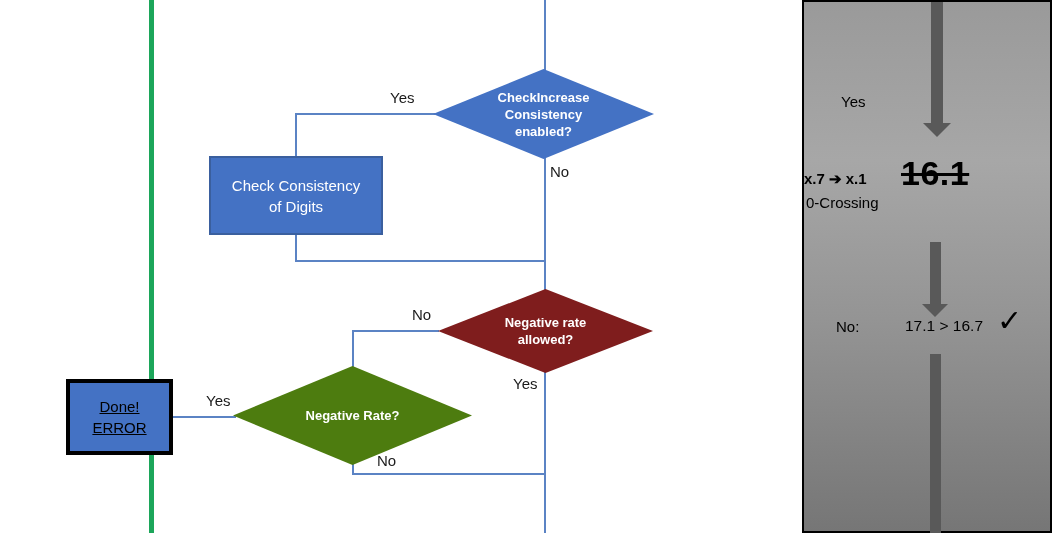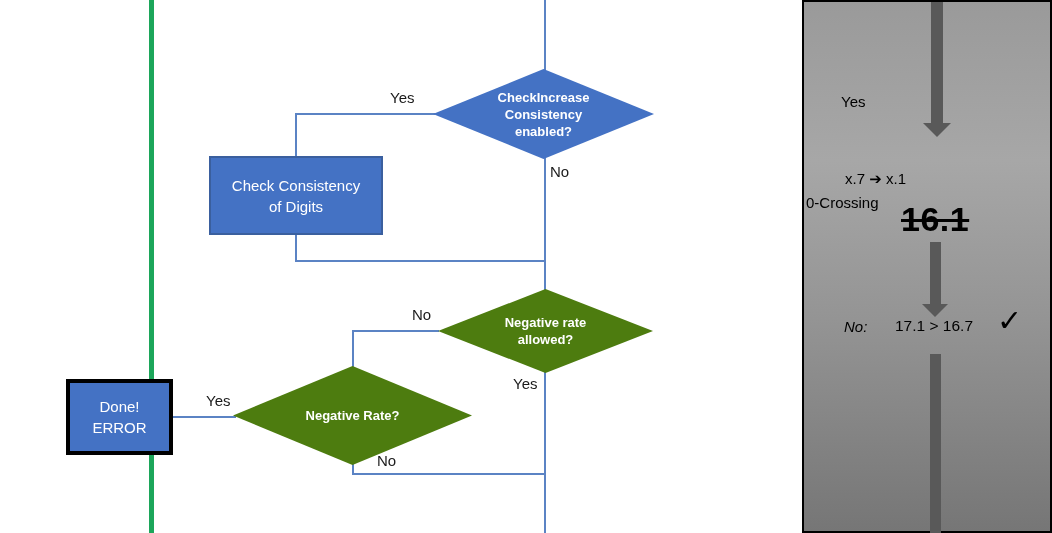--- a/index.html
+++ b/index.html
@@ -15,34 +15,34 @@
 
   
   .diamond { position:absolute; z-index:3; display:flex; flex-direction:column;
              align-items:center; justify-content:center;
              clip-path:polygon(50% 0, 100% 50%, 50% 100%, 0 50%);
              color:#fff; text-align:center; font-weight:600; font-size:13px; line-height:17px; }
   .procbox { position:absolute; z-index:3; display:flex; flex-direction:column;
              align-items:center; justify-content:center; color:#fff; text-align:center;
              font-size:15px; line-height:21px; }
   .donebox { position:absolute; z-index:4; display:flex; flex-direction:column;
-             align-items:center; justify-content:center; color:#ffffff; text-align:center;
-             font-size:15px; line-height:21px; }
+             align-items:center; justify-content:center; color:#000000; text-align:center;
+             font-size:15px; line-height:21px;text-decoration:underline; }
 
   
   .elabel { position:absolute; z-index:5; color:#1a1a1a; font-size:15px; }
 
   
   .panel { position:absolute; left:802px; top:0; width:250px; height:533px; z-index:10;
            border:2px solid #000; }
   .panel .shaft { position:absolute; }
   .panel .ahead { position:absolute; width:0; height:0; }
   .ptext { position:absolute; color:#000; font-size:15px; }
   .bignum { position:absolute; color:#000; font-size:34px; font-weight:bold;
-            line-height:37px; letter-spacing:0.5px;margin-top:46px; }
+            line-height:37px; letter-spacing:0.5px; }
   .strike { text-decoration:line-through; text-decoration-thickness:3px; }
   .check { position:absolute; font-size:30px; font-weight:bold; color:#000;
            font-family:"DejaVu Sans", sans-serif; }
   .cmp { font-size:15.5px; }
 </style>
 </head>
 <body>
 
 <div class="stage">
 
@@ -65,21 +65,21 @@
     <span>CheckIncrease</span>
     <span>Consistency</span>
     <span>enabled?</span>
   </div>
 
   <div class="procbox" style="left:209px; top:156px; width:174px; height:79px; background:#4472C4; border:2px solid #3A5F9E;">
     <span>Check Consistency</span>
     <span>of Digits</span>
   </div>
 
-  <div class="diamond" style="left:438px; top:289px; width:215px; height:84px; background:#4d7c0f;">
+  <div class="diamond" style="left:438px; top:289px; width:215px; height:84px; background:#7f1d1d;">
     <span>Negative rate</span>
     <span>allowed?</span>
   </div>
 
   <div class="diamond" style="left:233px; top:366px; width:239px; height:99px; background:#4d7c0f;">
     <span>Negative Rate?</span>
   </div>
 
   <div class="donebox" style="left:66px; top:379px; width:107px; height:76px; background:#4472C4; border:4px solid #000;">
     <span>Done!</span>
@@ -93,28 +93,28 @@
   <div class="elabel" style="left:206px; top:392px;">Yes</div>
   <div class="elabel" style="left:377px; top:452px;">No</div>
 
   <div class="panel" style="background:linear-gradient(180deg,#9A9A9A 0%,#A7A7A7 30%,#949494 60%,#767676 100%);">
 
     <div class="shaft" style="left:127px; top:0; width:12px; height:121px; background:#595959;"></div>
     <div class="ahead" style="left:119px; top:121px; border-left:14px solid transparent; border-right:14px solid transparent; border-top:14px solid #595959;"></div>
 
     <div class="ptext" style="left:37px; top:91px;">Yes</div>
 
-    <div class="ptext" style="left:14px; top:168px; width:88px; text-align:right;">x.7 ➔ x.1</div>
+    <div class="ptext" style="left:0; top:168px; width:88px; text-align:left;font-weight:bold;">x.7 ➔ x.1</div>
     <div class="ptext" style="left:2px; top:192px; width:88px; ">0-Crossing</div>
 
     <div class="bignum strike" style="left:97px; top:153px;">16.1</div>
 
     <div class="shaft" style="left:126px; top:240px; width:11px; height:62px; background:#595959;"></div>
     <div class="ahead" style="left:118px; top:302px; border-left:13px solid transparent; border-right:13px solid transparent; border-top:13px solid #595959;"></div>
 
-    <div class="ptext" style="left:40px; top:316px;font-style:italic;">No:</div>
-    <div class="ptext cmp" style="left:91px; top:315px;">17.1 &gt; 16.7</div>
+    <div class="ptext" style="left:32px; top:316px;">No:</div>
+    <div class="ptext cmp" style="left:101px; top:315px;">17.1 &gt; 16.7</div>
     <div class="check" style="left:193px; top:301px;">✓</div>
 
     <div class="shaft" style="left:126px; top:352px; width:11px; height:179px; background:#595959;"></div>
   </div>
 
 </div>
 
 </body></html>

